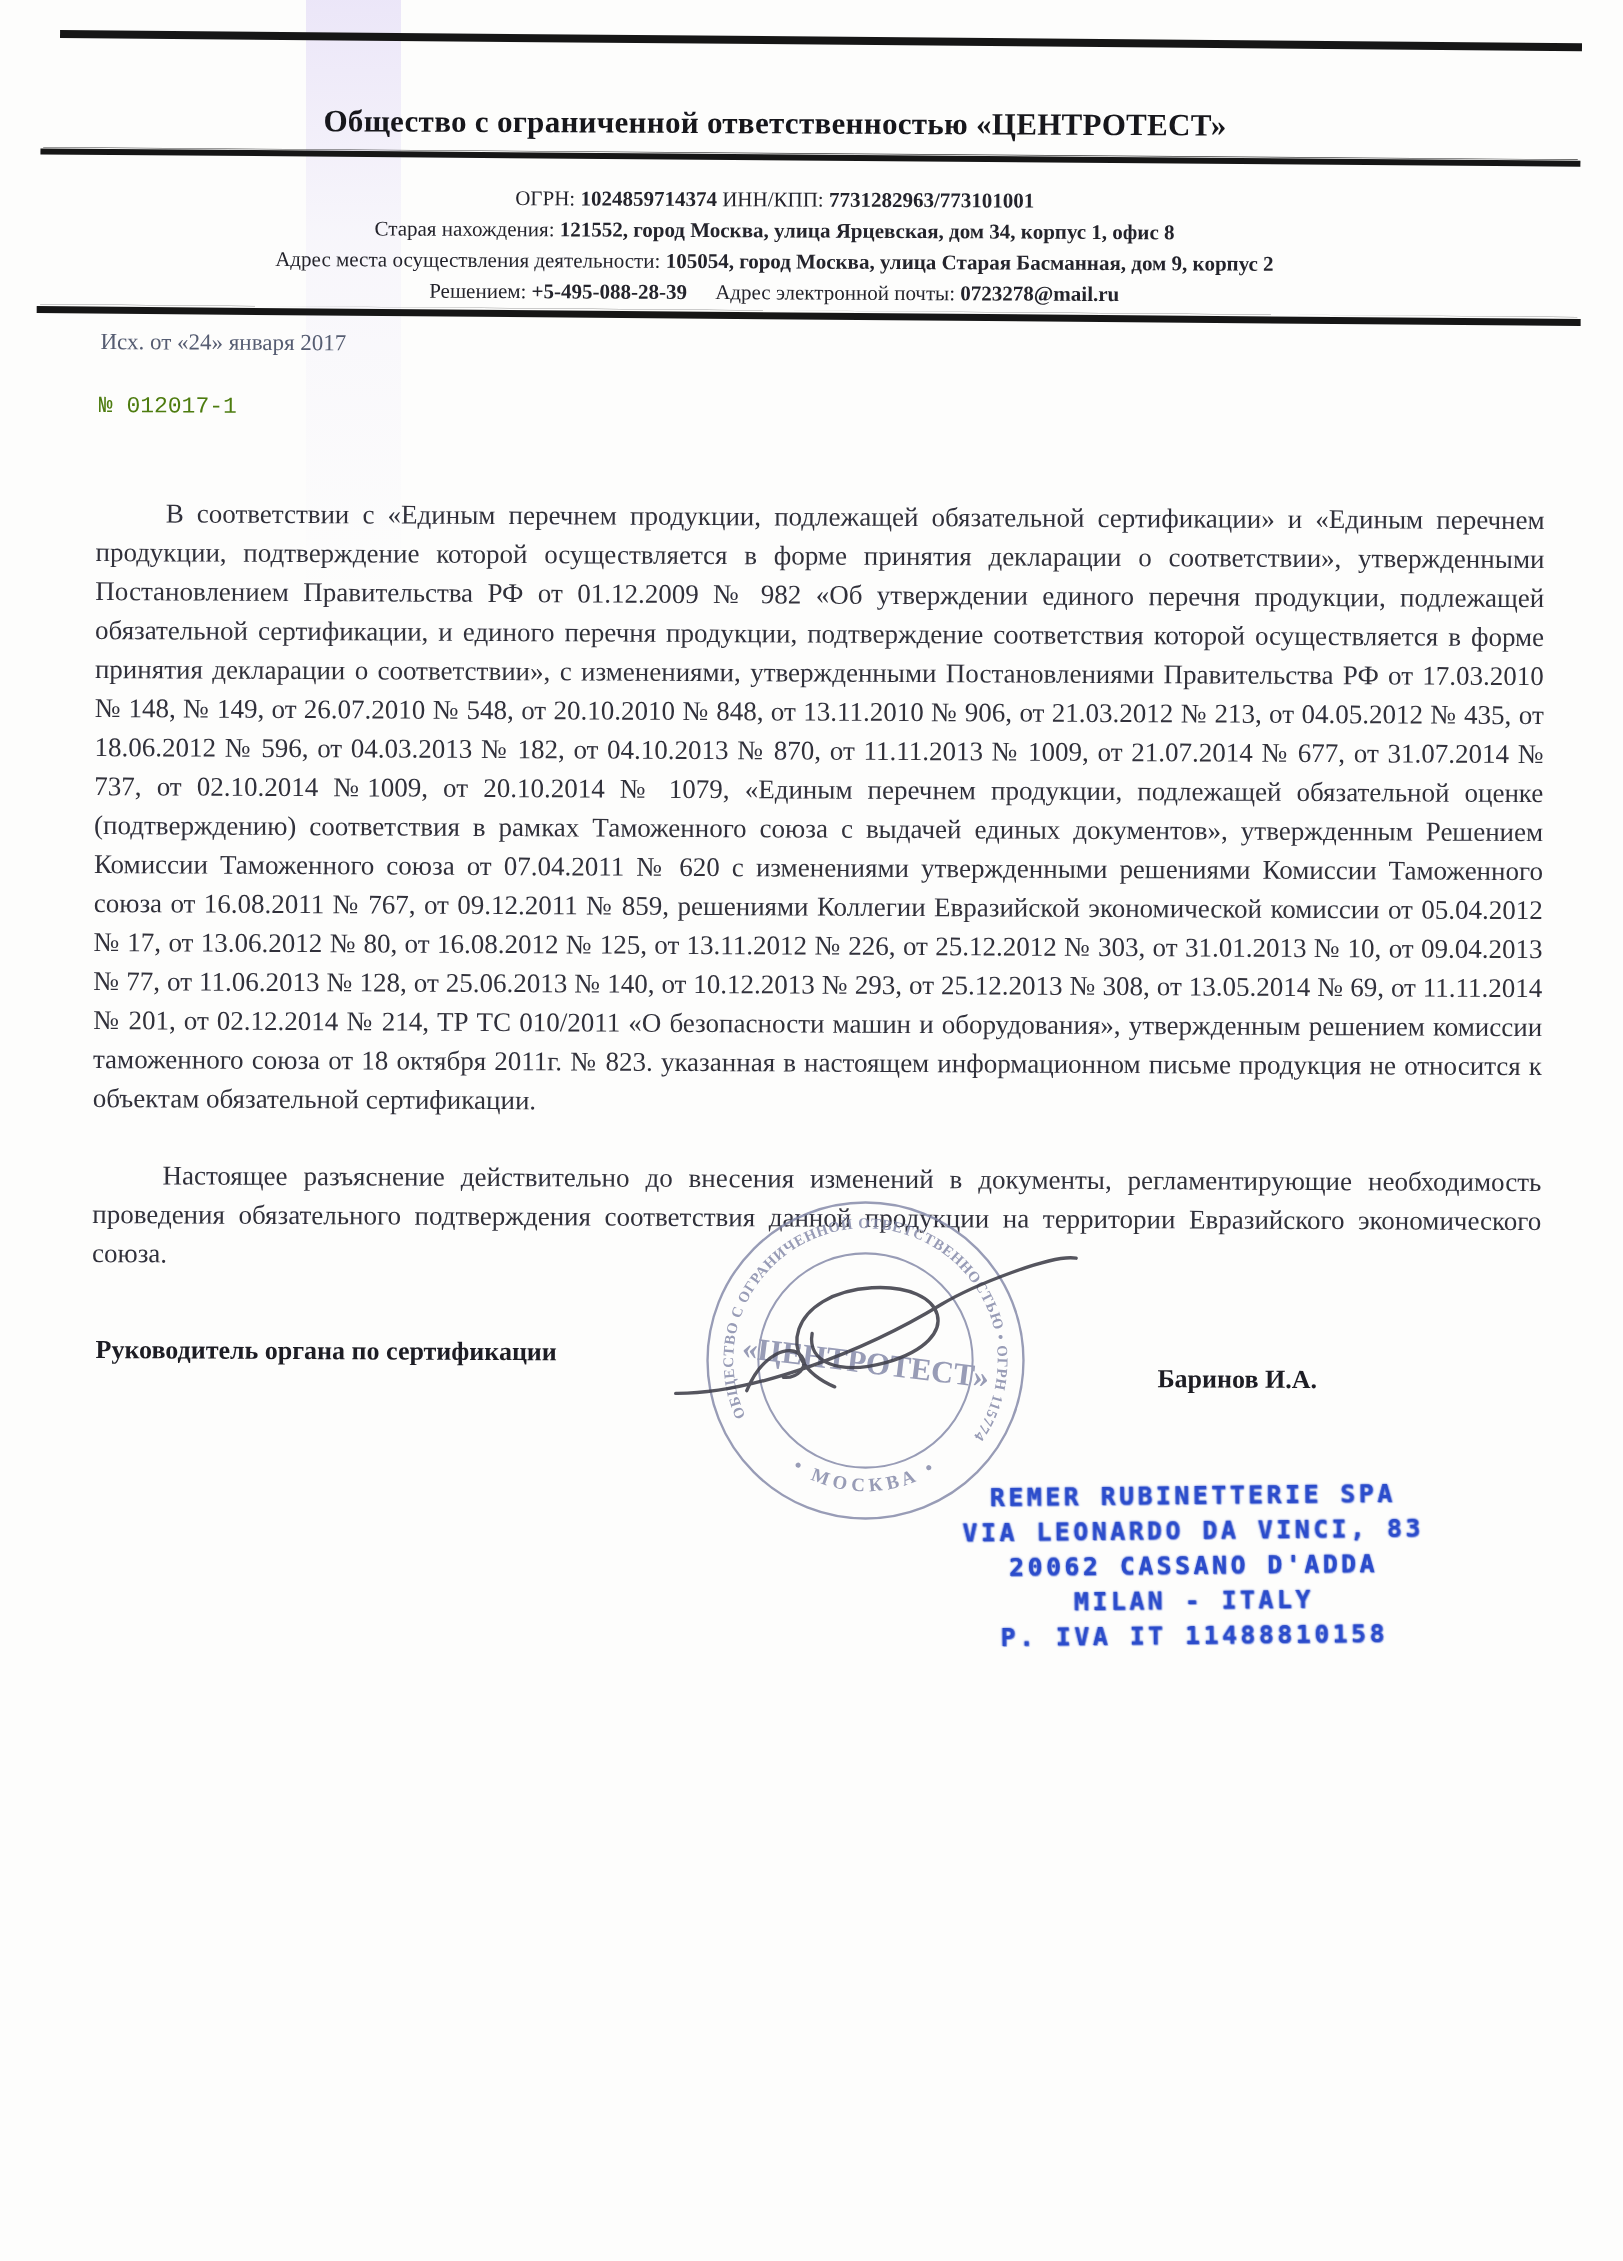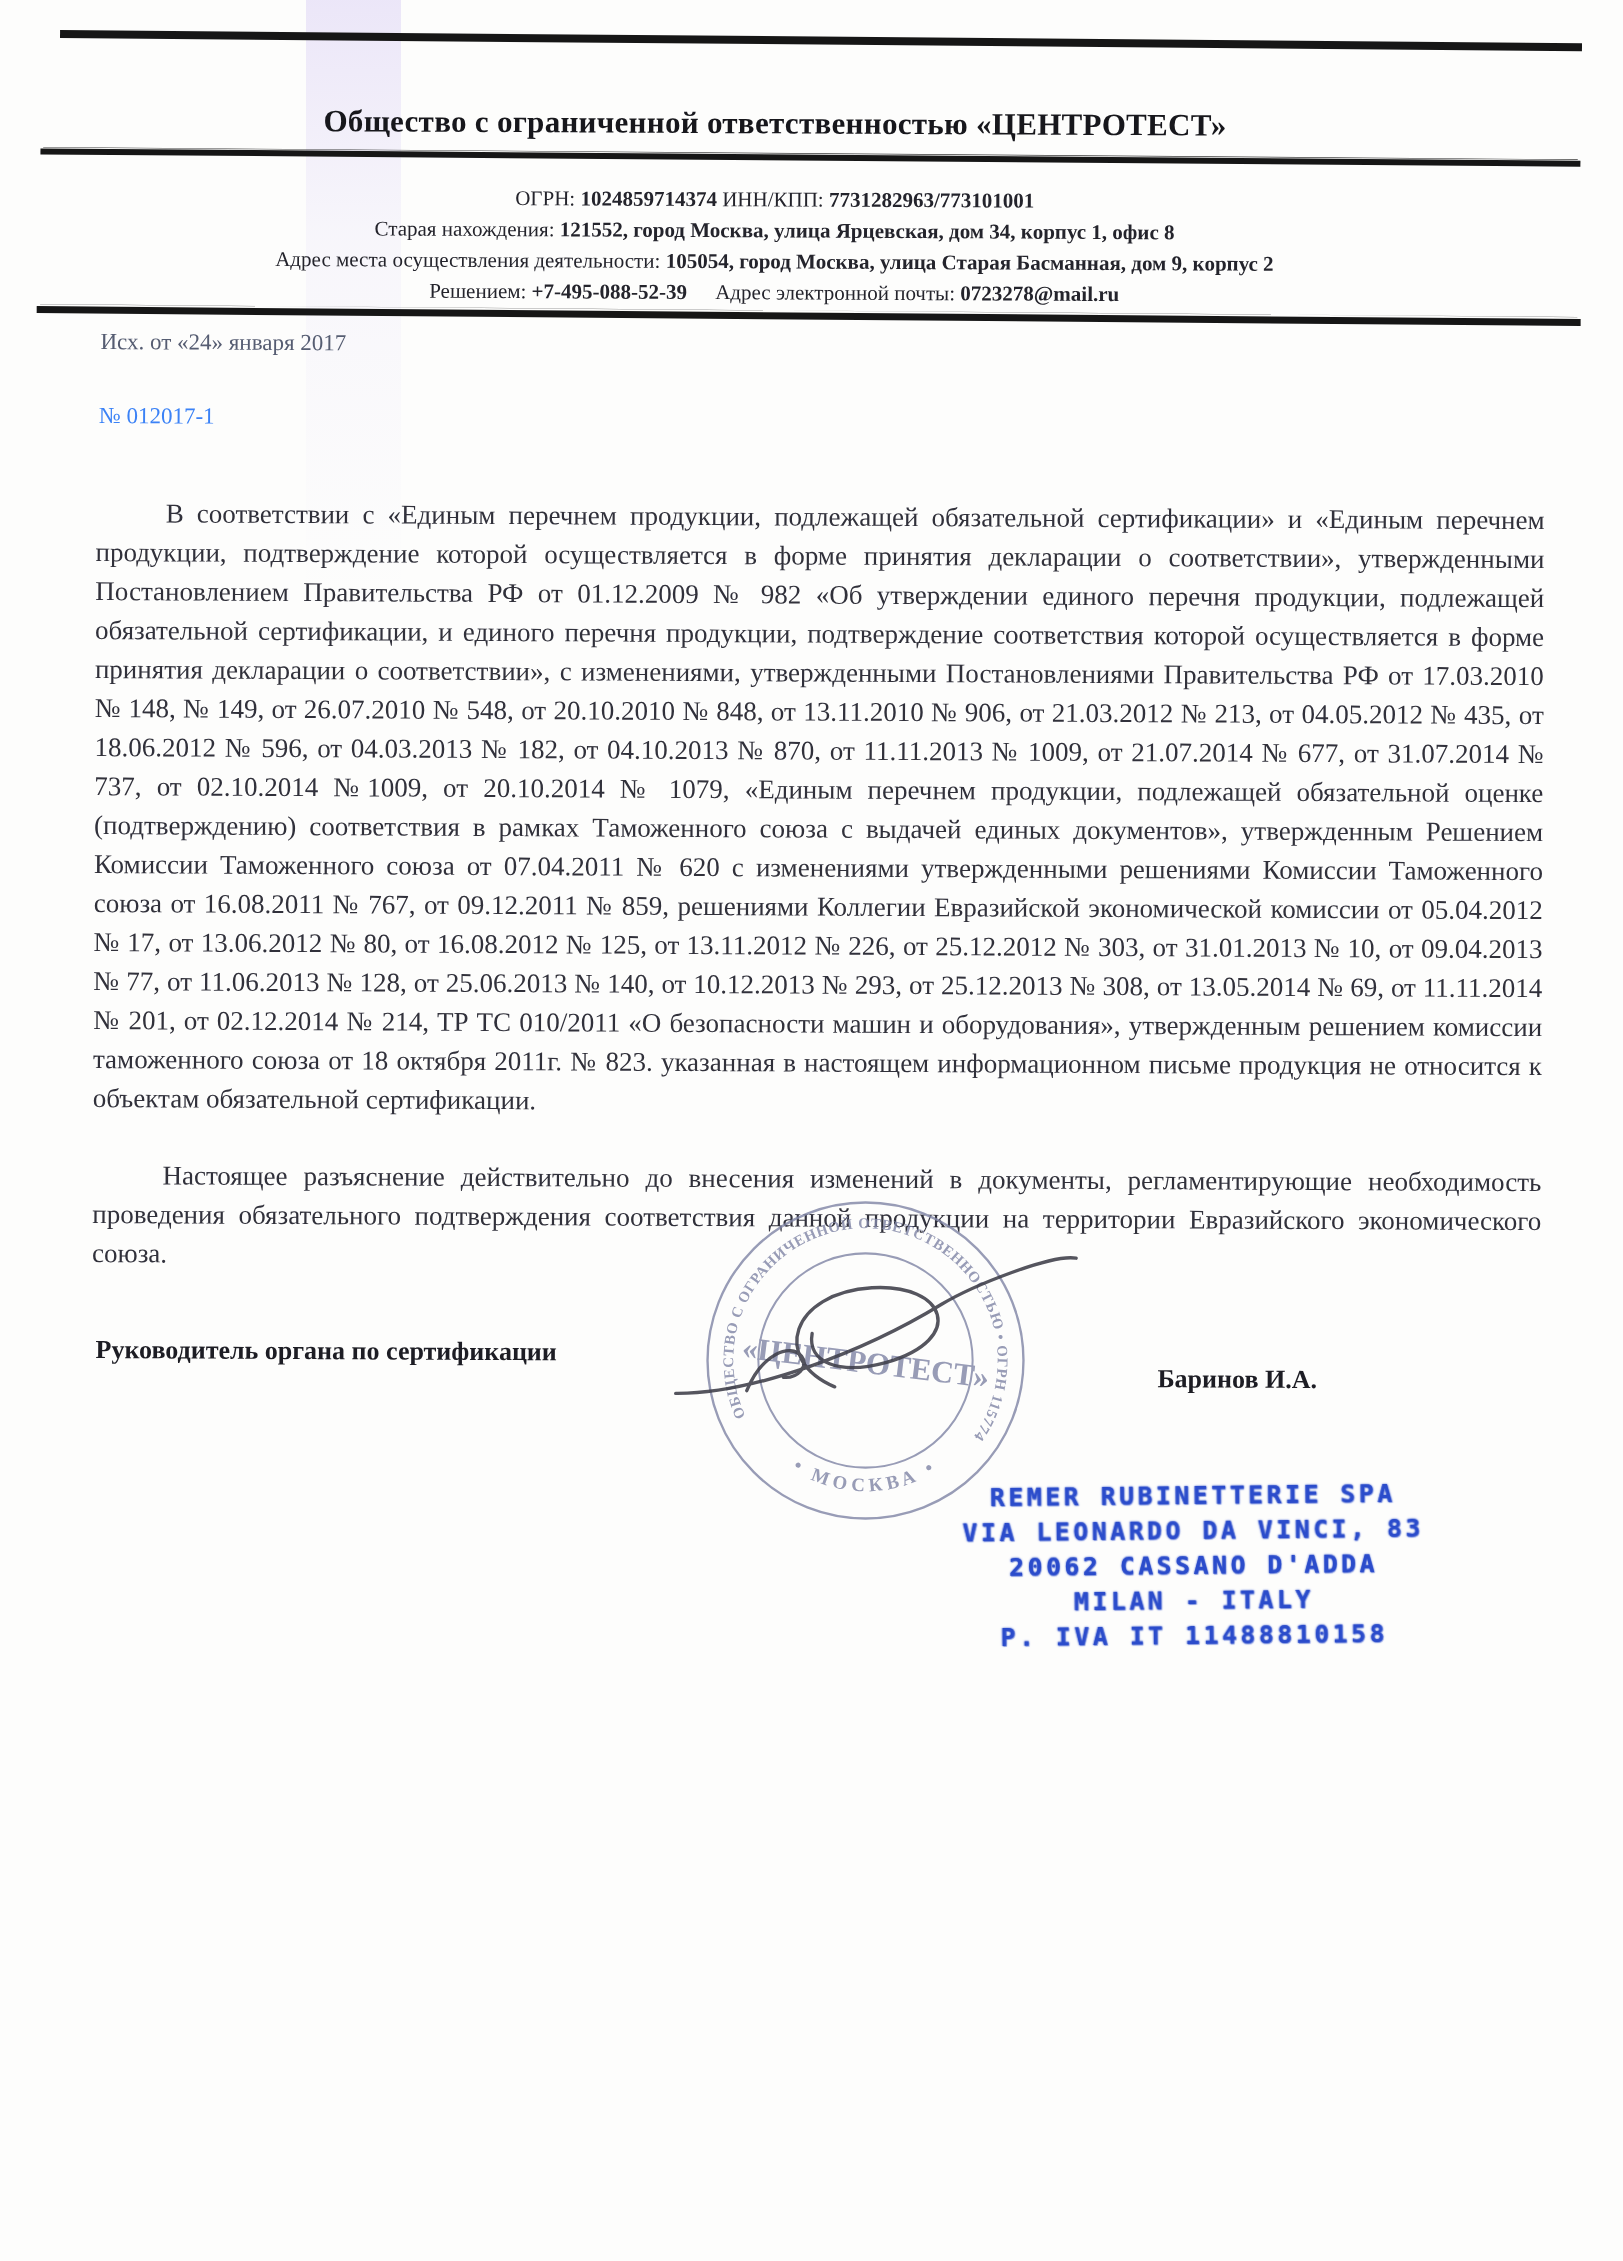--- a/index.html
+++ b/index.html
@@ -29,21 +29,21 @@
     text-align:center;font-weight:bold;font-size:31px;letter-spacing:0.3px;color:#17171c;
   }
   .contacts{
     position:absolute;left:0;top:181px;width:1551px;
     text-align:center;font-size:21px;line-height:31px;color:#24242c;
   }
   .contacts .val{font-weight:bold;}
   .contacts .gap{display:inline-block;width:17.6px;}
 
   .ref-block{position:absolute;left:102px;top:329px;font-size:23px;color:#565d72;}
-  .ref-block .ref-number{position:absolute;left:-1.4px;top:74px;color:#3b82f6;white-space:nowrap;}
+  .ref-block .ref-number{position:absolute;left:-1.4px;top:64px;color:#4d7c0f;white-space:nowrap;font-family:Liberation Mono, monospace;}
   .ref-date{white-space:nowrap;}
 
   .body-text{
     position:absolute;left:98px;top:494px;width:1449px;
     font-size:27px;line-height:39px;text-align:justify;color:#31313b;
   }
   .body-text p{margin:0;text-indent:70px;}
   .body-text p + p{margin-top:38px;}
 
   .sign-row{position:absolute;left:102px;top:1335px;width:1422px;font-size:26px;font-weight:bold;color:#1d1d24;}
@@ -95,21 +95,21 @@
     <div>
       <span>Старая нахождения:</span>
       <span class="val">121552, город Москва, улица Ярцевская, дом 34, корпус 1, офис 8</span>
     </div>
     <div>
       <span>Адрес места осуществления деятельности:</span>
       <span class="val">105054, город Москва, улица Старая Басманная, дом 9, корпус 2</span>
     </div>
     <div>
       <span>Решением:</span>
-      <span class="val">+7-495-088-52-39</span>
+      <span class="val">+5-495-088-28-39</span>
       <span class="gap"></span>
       <span>Адрес электронной почты:</span>
       <span class="val">0723278@mail.ru</span>
     </div>
   </div>
 
   <div class="rule under-contacts"></div>
 
   <div class="ref-block">
     <div class="ref-date">Исх. от «24» января 2017</div>

